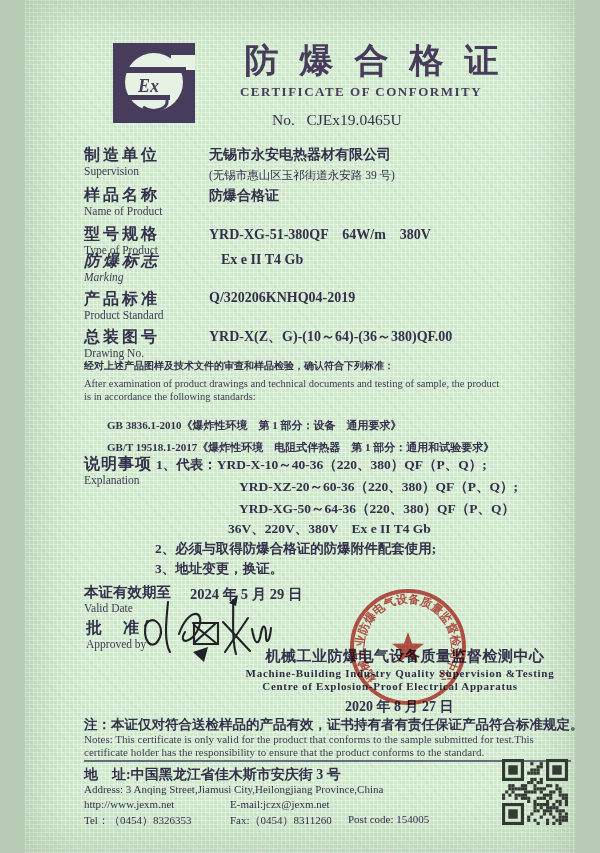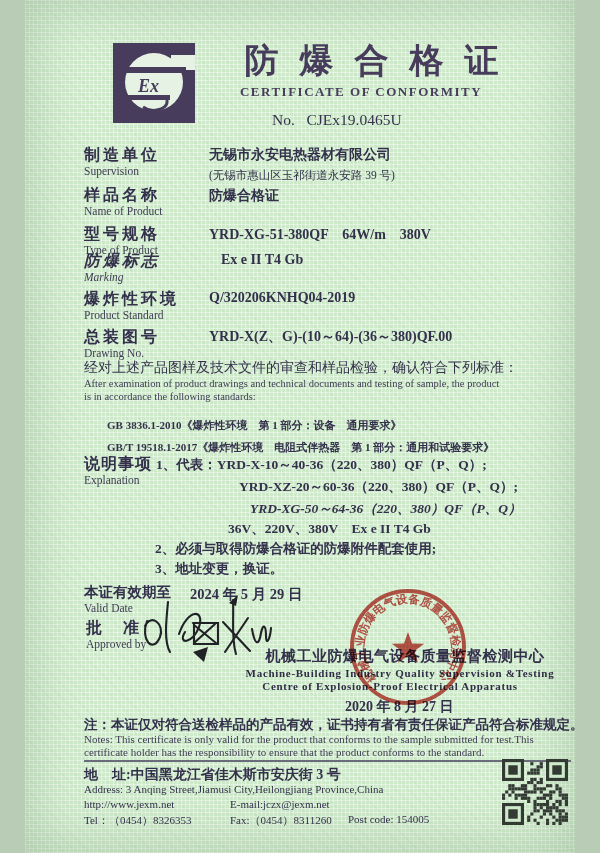--- a/index.html
+++ b/index.html
@@ -16,21 +16,21 @@
   }
   .abs{position:absolute;white-space:nowrap;}
   .purple{color:#473c5b;}
   .title{font-size:34px;font-weight:bold;letter-spacing:21px;padding-left:21px;}
   .subtitle{font-size:13px;letter-spacing:1.5px;font-weight:bold;}
   .cno{font-size:15.5px;}
   .flabel{font-size:16px;font-weight:bold;letter-spacing:3px;line-height:16px;}
   .flabel-en{font-size:11.5px;font-weight:normal;letter-spacing:0;color:#3e3b54;margin-top:2px;}
   .fval{font-size:14px;font-weight:600;}
   .fval-note{font-size:11.5px;font-weight:normal;margin-top:4px;}
-  .st-zh{font-size:14px;font-weight:normal;}
+  .st-zh{font-size:10px;font-weight:bold;}
   .st-en{font-size:10.5px;color:#3e3b54;}
   .std{font-size:11px;font-weight:600;line-height:22px;}
   .exp{font-size:13.5px;font-weight:600;}
   .inst-zh{font-size:15px;font-weight:bold;letter-spacing:0.5px;}
   .inst-en{font-size:11px;font-weight:600;letter-spacing:0.7px;color:#2f2c45;}
   .note-zh{font-size:13.5px;font-weight:bold;}
   .note-en{font-size:11px;color:#3e3b54;}
   .foot-zh{font-size:14px;font-weight:bold;}
   .foot-en{font-size:11px;}
   .divider{height:2px;background:#57536b;opacity:.85;}
@@ -80,21 +80,21 @@
   </div>
   <div class="abs fval" style="left:184px;top:226px;">YRD-XG-51-380QF　64W/m　380V</div>
 
   <div class="abs" style="left:59px;top:253px;font-style:italic;">
     <div class="flabel">防爆标志</div>
     <div class="flabel-en">Marking</div>
   </div>
   <div class="abs fval" style="left:184px;top:252px;padding-left:12px;">Ex e II T4 Gb</div>
 
   <div class="abs" style="left:59px;top:291px;">
-    <div class="flabel">爆炸性环境</div>
+    <div class="flabel">产品标准</div>
     <div class="flabel-en">Product Standard</div>
   </div>
   <div class="abs fval" style="left:184px;top:290px;">Q/320206KNHQ04-2019</div>
 
   <div class="abs" style="left:59px;top:329px;">
     <div class="flabel">总装图号</div>
     <div class="flabel-en">Drawing No.</div>
   </div>
   <div class="abs fval" style="left:184px;top:328px;">YRD-X(Z、G)-(10～64)-(36～380)QF.00</div>
 
@@ -104,21 +104,21 @@
 
   <div class="abs std" style="left:82px;top:414px;">GB 3836.1-2010《爆炸性环境　第 1 部分：设备　通用要求》</div>
   <div class="abs std" style="left:82px;top:436px;">GB/T 19518.1-2017《爆炸性环境　电阻式伴热器　第 1 部分：通用和试验要求》</div>
 
   <div class="abs" style="left:59px;top:456px;">
     <div class="flabel" style="letter-spacing:1px;">说明事项</div>
     <div class="flabel-en">Explanation</div>
   </div>
   <div class="abs exp" style="left:131px;top:456px;">1、代表：YRD-X-10～40-36（220、380）QF（P、Q）;</div>
   <div class="abs exp" style="left:214px;top:478px;">YRD-XZ-20～60-36（220、380）QF（P、Q）;</div>
-  <div class="abs exp" style="left:225px;top:500px;font-style:italic;">YRD-XG-50～64-36（220、380）QF（P、Q）</div>
+  <div class="abs exp" style="left:214px;top:500px;">YRD-XG-50～64-36（220、380）QF（P、Q）</div>
   <div class="abs exp" style="left:203px;top:520px;">36V、220V、380V　Ex e II T4 Gb</div>
   <div class="abs exp" style="left:130px;top:540px;">2、必须与取得防爆合格证的防爆附件配套使用;</div>
   <div class="abs exp" style="left:130px;top:560px;">3、地址变更，换证。</div>
 
   <div class="abs" style="left:59px;top:584px;">
     <div class="flabel" style="letter-spacing:0;font-size:14.5px;">本证有效期至</div>
     <div class="flabel-en">Valid Date</div>
   </div>
   <div class="abs fval" style="left:165px;top:585px;font-size:14.5px;">2024 年 5 月 29 日</div>
 

